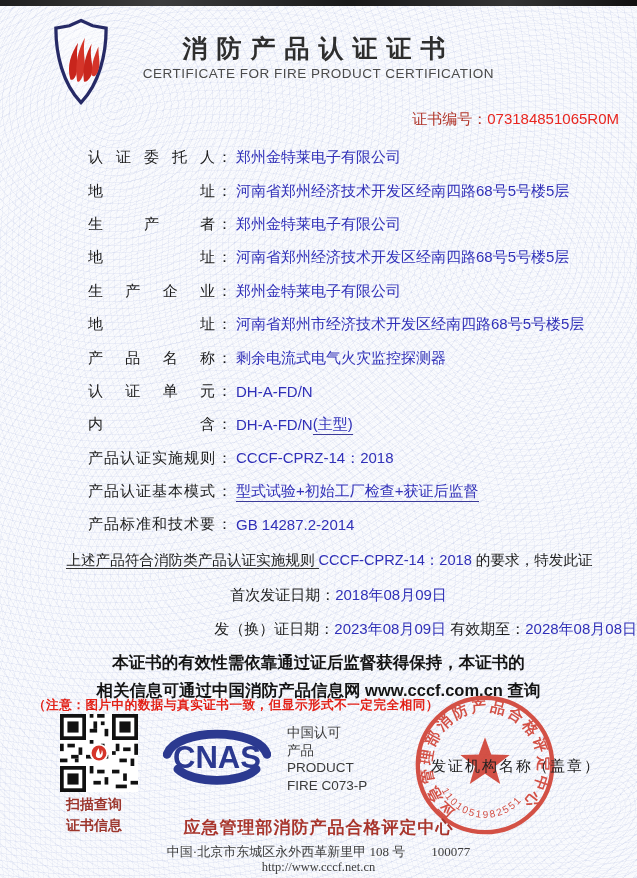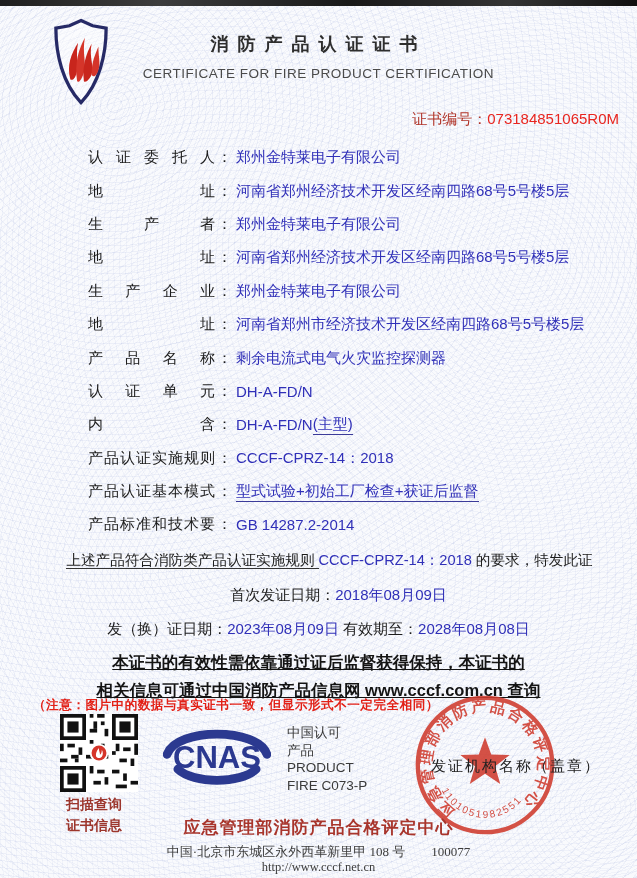--- a/index.html
+++ b/index.html
@@ -11,42 +11,42 @@
       repeating-radial-gradient(circle at 18% 12%, rgba(110,130,200,0.09) 0 1px, transparent 1px 7px),
       repeating-radial-gradient(circle at 82% 30%, rgba(110,130,200,0.07) 0 1px, transparent 1px 6px),
       repeating-radial-gradient(circle at 35% 65%, rgba(110,130,200,0.07) 0 1px, transparent 1px 8px),
       repeating-radial-gradient(circle at 95% 92%, rgba(110,130,200,0.06) 0 1px, transparent 1px 5px);
   }
   .top-edge{position:absolute;top:0;left:0;right:0;height:6px;
     background:linear-gradient(90deg,#1e1e1e 0%,#3d3d3d 25%,#181818 55%,#343434 80%,#101010 100%);}
   
   .logo{position:absolute;left:52px;top:16px;width:58px;height:92px;}
   .title-cn{position:absolute;left:0;right:0;top:32px;text-align:center;
-    font-size:18px;letter-spacing:9px;color:#2e2e2e;font-weight:bold;}
+    font-size:25px;letter-spacing:9px;color:#2e2e2e;font-weight:bold;}
   .title-en{position:absolute;left:0;right:0;top:66px;text-align:center;
     font-size:13.5px;letter-spacing:.5px;color:#4a4a4a;}
   .certno{position:absolute;right:18px;top:110px;font-size:15px;}
   .certno .lbl{color:#b03328;}
   .certno .num{color:#e8251f;}
   
   .fields{position:absolute;left:88px;top:141px;right:20px;}
   .row{height:33.4px;display:flex;align-items:center;font-size:15px;white-space:nowrap;}
   .flabel{display:inline-block;width:127px;text-align:justify;text-align-last:justify;color:#1c1c1c;}
   .colon{margin:0 4px 0 2px;color:#1c1c1c;}
   .fvalue{color:#3030b8;}
   .u{border-bottom:1px solid #3b3b9a;}
   .u2{border-bottom:1px solid #333;margin-left:22px;}
   
   .statement{position:absolute;left:0;right:0;top:551px;text-align:center;font-size:14.6px;white-space:nowrap;}
   .statement .blue{color:#3030b8;}
   .dateline1{position:absolute;left:0;right:0;top:586px;text-align:center;font-size:15px;padding-left:40px;}
-  .dateline2{position:absolute;left:0;right:0;top:620px;text-align:center;font-size:15px;}
+  .dateline2{position:absolute;left:0;right:0;top:620px;text-align:right;font-size:15px;}
   .bluedate{color:#3030b8;}
   .notice{position:absolute;left:0;right:0;top:648px;text-align:center;
-    font-size:16.5px;font-weight:bold;color:#141414;line-height:28px;text-decoration:underline;}
+    font-size:16.5px;font-weight:bold;color:#141414;line-height:28px;}
   .rednote{position:absolute;left:33px;top:697px;font-size:12.6px;font-weight:bold;color:#e22017;letter-spacing:.5px;}
   
   .qr{position:absolute;left:60px;top:714px;width:78px;height:78px;}
   .qrcap{position:absolute;left:66px;top:794px;font-size:14px;color:#9c352c;line-height:21px;font-weight:bold;}
   .cnas-logo{position:absolute;left:163px;top:720px;width:108px;height:66px;}
   .cnas-text{position:absolute;left:287px;top:724px;font-size:13.5px;color:#3a3a3a;line-height:17.5px;}
   .seal{position:absolute;left:413px;top:690px;width:144px;height:150px;}
   .seal-overlay{position:absolute;left:431px;top:757px;font-size:15px;color:#222;
     letter-spacing:2px;white-space:nowrap;z-index:5;}
   .org{position:absolute;left:0;right:0;top:816px;text-align:center;

